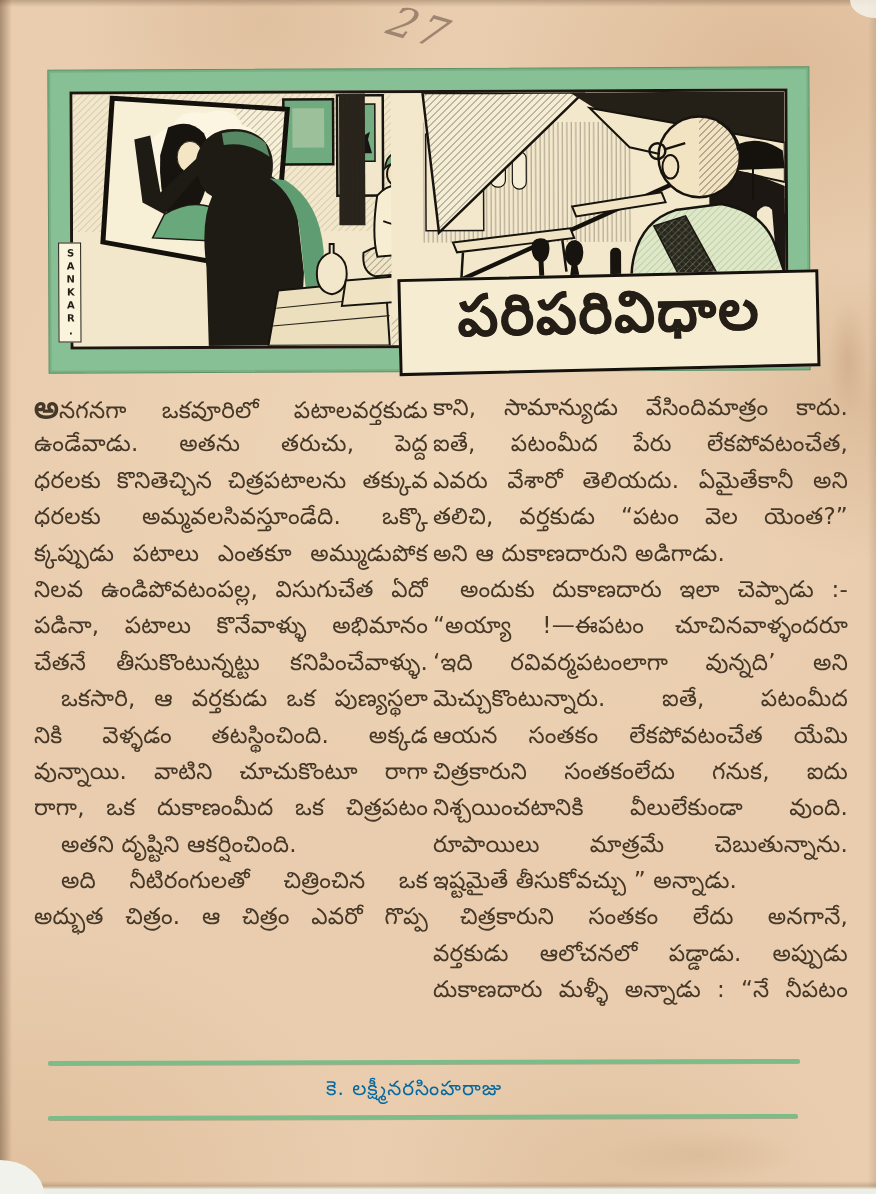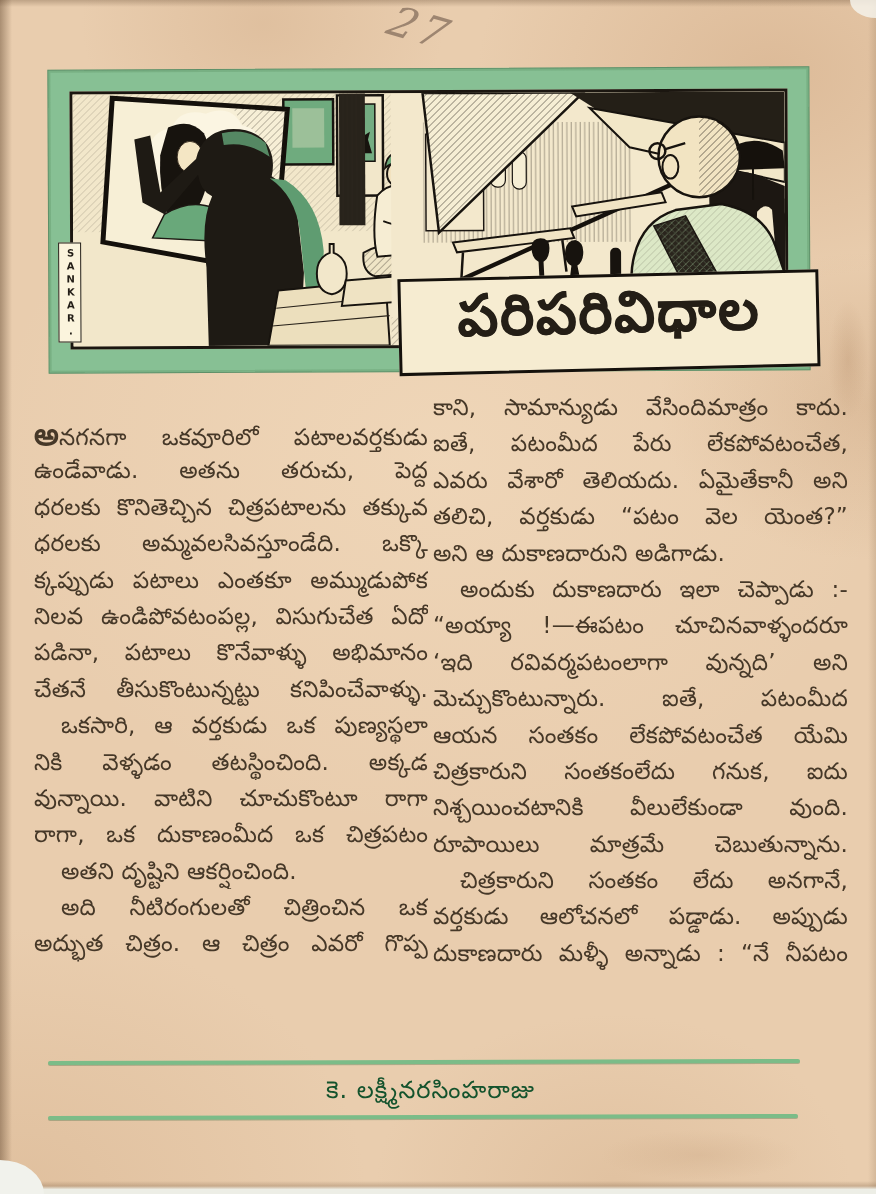--- a/index.html
+++ b/index.html
@@ -48,34 +48,34 @@
     font-size:10px;font-weight:bold;letter-spacing:2px;color:#221d16;
     text-align:center;line-height:20px;}
   .title-box{position:absolute;left:325px;top:182px;width:421px;height:97px;
     background:#f6ecd1;border:3.5px solid #15110c;box-sizing:border-box;
     transform:rotate(-1.1deg);display:flex;align-items:center;justify-content:center;}
   .title-text{font-size:57px;font-weight:bold;color:#241e16;letter-spacing:2px;
     text-shadow:0.6px 0 #241e16;transform:translateY(-3px);white-space:nowrap;}
 
   
   .col{position:absolute;top:389px;color:#463828;}
-  .col-left{left:34px;width:394px;margin-top:27px;}
+  .col-left{left:34px;width:394px;}
   .col-right{left:433px;width:415px;}
   .line{font-size:23px;line-height:36.4px;height:36.4px;overflow:hidden;
     text-align:justify;text-align-last:justify;letter-spacing:0.2px;}
   .line.pl{text-align:left;text-align-last:left;}
   .line.ind{text-indent:27px;}
   .line.lead::first-letter{font-size:31px;font-weight:bold;}
 
   
   .rule{position:absolute;height:4px;background:#7bbc88;border-radius:2px;
     box-shadow:0 1px 0 rgba(60,110,70,.35);}
   .rule-top{left:48px;top:1060px;width:752px;transform:rotate(-0.15deg);}
   .rule-bottom{left:48px;top:1115px;width:750px;transform:rotate(-0.15deg);}
-  .author{position:absolute;left:326px;top:1076px;font-size:24px;color:#14532d;
+  .author{position:absolute;left:326px;top:1076px;font-size:20px;color:#0369a1;
     letter-spacing:1px;}
 
   .blot1{position:absolute;left:828px;top:300px;width:40px;height:120px;
     background:radial-gradient(closest-side, rgba(180,140,104,.30), transparent);}
   .blot2{position:absolute;left:600px;top:1130px;width:200px;height:50px;
     background:radial-gradient(closest-side, rgba(190,152,116,.22), transparent);}
 </style>
 </head>
 <body>
 
@@ -227,20 +227,21 @@
     <div class="line">తలిచి, వర్తకుడు “పటం వెల యెంత?”</div>
     <div class="line pl">అని ఆ దుకాణదారుని అడిగాడు.</div>
     <div class="line ind">అందుకు దుకాణదారు ఇలా చెప్పాడు :-</div>
     <div class="line">“అయ్యా !—ఈపటం చూచినవాళ్ళందరూ</div>
     <div class="line">‘ఇది రవివర్మపటంలాగా వున్నది’ అని</div>
     <div class="line">మెచ్చుకొంటున్నారు. ఐతే, పటంమీద</div>
     <div class="line">ఆయన సంతకం లేకపోవటంచేత యేమి</div>
     <div class="line">చిత్రకారుని సంతకంలేదు గనుక, ఐదు</div>
     <div class="line">నిశ్చయించటానికి వీలులేకుండా వుంది.</div>
     <div class="line">రూపాయిలు మాత్రమే చెబుతున్నాను.</div>
+    <div class="line pl">ఇష్టమైతే తీసుకోవచ్చు ” అన్నాడు.</div>
     <div class="line ind">చిత్రకారుని సంతకం లేదు అనగానే,</div>
     <div class="line">వర్తకుడు ఆలోచనలో పడ్డాడు. అప్పుడు</div>
     <div class="line">దుకాణదారు మళ్ళీ అన్నాడు : “నే నీపటం</div>
   </div>
 
   <div class="rule rule-top"></div>
   <div class="author">కె. లక్ష్మీనరసింహరాజు</div>
   <div class="rule rule-bottom"></div>
 
   <div class="edge-left"></div>

